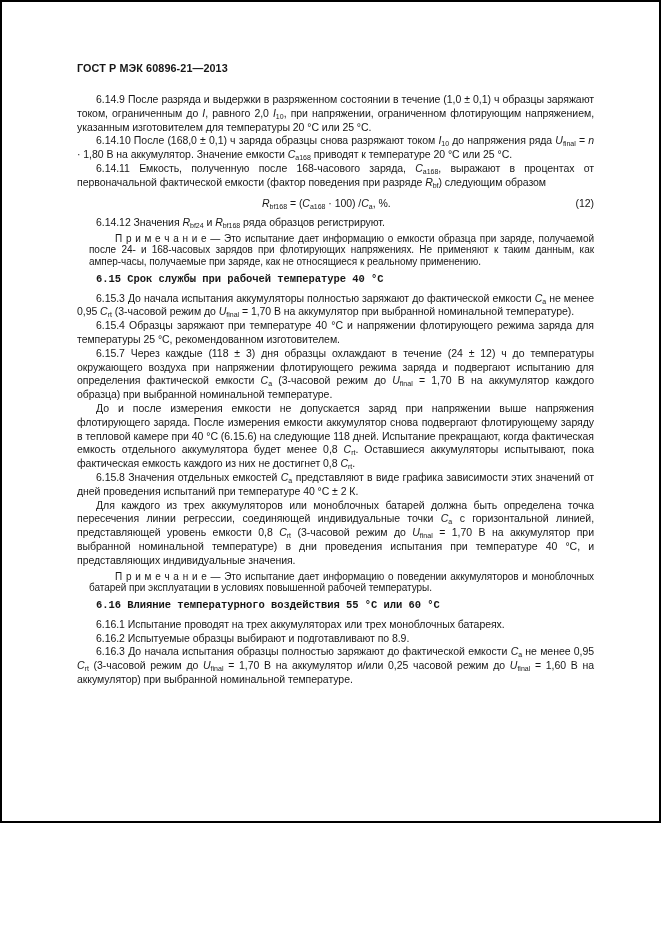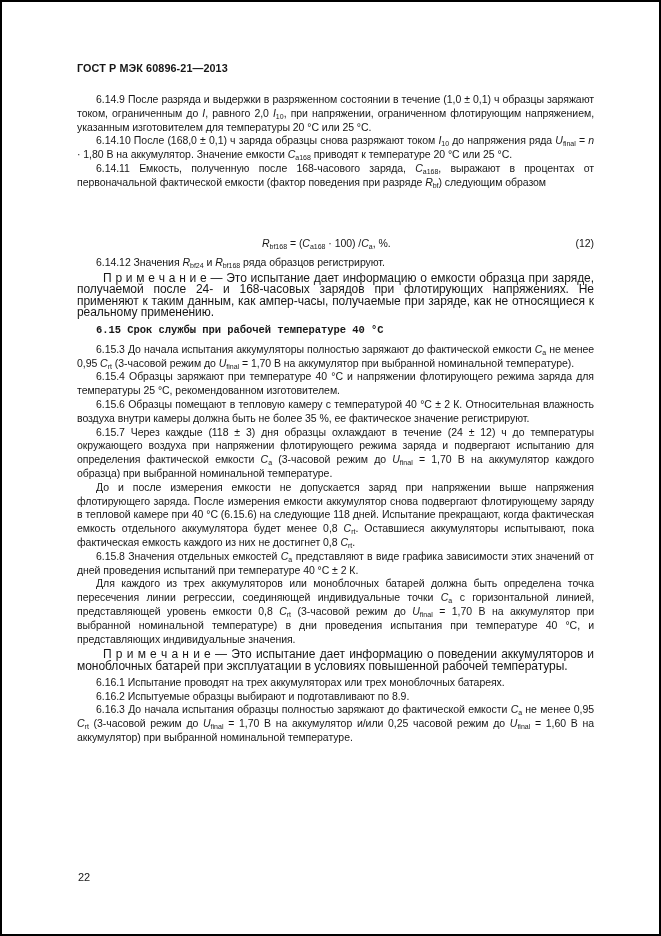--- a/index.html
+++ b/index.html
@@ -5,21 +5,21 @@
   * { box-sizing: border-box; }
   html, body { margin: 0; padding: 0; }
   body {
     width: 661px; height: 936px;
     background: #ffffff;
     font-family: "Liberation Sans", sans-serif;
     color: #161616;
   }
   .page {
     position: relative;
-    width: 661px; height: 936px;
+    width: 661px; height: 823px;
     background: #ffffff;
     border: 2px solid #000000;
     overflow: hidden;
   }
   .doc-header {
     position: absolute;
     left: 75px; top: 60px;
     font-size: 10.8px;
     font-weight: 700;
     letter-spacing: 0.1px;
@@ -34,33 +34,33 @@
     letter-spacing: -0.05px;
     text-align: justify;
   }
   .doc-body p { margin: 0; text-indent: 19px; }
   .doc-body p.h {
     font-weight: 700;
     margin: 6px 0 5px 0;
     font-family: Liberation Mono, monospace;
   }
   .doc-body p.note {
-    font-size: 12px;
+    font-size: 10px;
     line-height: 11.2px;
-    margin: 3px 0 4px 0;
+    margin: 3px 0 4px 12px;
     text-indent: 26px;
   }
   .doc-body p.formula {
     display: flex;
     align-items: baseline;
     margin: 7px 0 6px 0;
     text-indent: 0;
   }
   .f-body { flex: 1; text-align: center; }
-  .f-num { text-align: right; margin-top: 40px; }
+  .f-num { text-align: right; }
   sub { font-size: 7px; line-height: 0; vertical-align: -2px; letter-spacing: 0; }
   .it { font-style: italic; }
   .page-footer {
     position: absolute;
     left: 76px; top: 869px;
     font-size: 11px;
   }
 </style>
 </head>
 <body>
@@ -74,25 +74,25 @@
       <p class="p">6.14.11 Емкость, полученную после 168-часового заряда, <span class="it">C</span><sub>a168</sub>, выражают в процентах от первоначальной фактической емкости (фактор поведения при разряде <span class="it">R</span><sub>bf</sub>) следующим образом</p>
       <p class="formula">
         <span class="f-body"><span class="it">R</span><sub>bf168</sub> = (<span class="it">C</span><sub>a168</sub> · 100) /<span class="it">C</span><sub>a</sub>, %.</span>
         <span class="f-num">(12)</span>
       </p>
       <p class="p">6.14.12 Значения <span class="it">R</span><sub>bf24</sub> и <span class="it">R</span><sub>bf168</sub> ряда образцов регистрируют.</p>
       <p class="note">П р и м е ч а н и е — Это испытание дает информацию о емкости образца при заряде, получаемой после 24- и 168-часовых зарядов при флотирующих напряжениях. Не применяют к таким данным, как ампер-часы, получаемые при заряде, как не относящиеся к реальному применению.</p>
       <p class="h">6.15 Срок службы при рабочей температуре 40 °С</p>
       <p class="p">6.15.3 До начала испытания аккумуляторы полностью заряжают до фактической емкости <span class="it">C</span><sub>a</sub> не менее 0,95 <span class="it">C</span><sub>rt</sub> (3-часовой режим до <span class="it">U</span><sub>final</sub> = 1,70 В на аккумулятор при выбранной номинальной температуре).</p>
       <p class="p">6.15.4 Образцы заряжают при температуре 40 °С и напряжении флотирующего режима заряда для температуры 25 °С, рекомендованном изготовителем.</p>
-      <p class="p">6.15.6 Образцы помещают в тепловую камеру с температурой 40 °С ± 2 К. Относительная влажность воздуха внутри камеры должна быть не более 35 %, ее фактическое значение регистрируют.</p>
       <p class="p">6.15.7 Через каждые (118 ± 3) дня образцы охлаждают в течение (24 ± 12) ч до температуры окружающего воздуха при напряжении флотирующего режима заряда и подвергают испытанию для определения фактической емкости <span class="it">C</span><sub>a</sub> (3-часовой режим до <span class="it">U</span><sub>final</sub> = 1,70 В на аккумулятор каждого образца) при выбранной номинальной температуре.</p>
       <p class="p">До и после измерения емкости не допускается заряд при напряжении выше напряжения флотирующего заряда. После измерения емкости аккумулятор снова подвергают флотирующему заряду в тепловой камере при 40 °С (6.15.6) на следующие 118 дней. Испытание прекращают, когда фактическая емкость отдельного аккумулятора будет менее 0,8 <span class="it">C</span><sub>rt</sub>. Оставшиеся аккумуляторы испытывают, пока фактическая емкость каждого из них не достигнет 0,8 <span class="it">C</span><sub>rt</sub>.</p>
       <p class="p">6.15.8 Значения отдельных емкостей <span class="it">C</span><sub>a</sub> представляют в виде графика зависимости этих значений от дней проведения испытаний при температуре 40 °С ± 2 К.</p>
       <p class="p">Для каждого из трех аккумуляторов или моноблочных батарей должна быть определена точка пересечения линии регрессии, соединяющей индивидуальные точки <span class="it">C</span><sub>a</sub> с горизонтальной линией, представляющей уровень емкости 0,8 <span class="it">C</span><sub>rt</sub> (3-часовой режим до <span class="it">U</span><sub>final</sub> = 1,70 В на аккумулятор при выбранной номинальной температуре) в дни проведения испытания при температуре 40 °С, и представляющих индивидуальные значения.</p>
       <p class="note">П р и м е ч а н и е — Это испытание дает информацию о поведении аккумуляторов и моноблочных батарей при эксплуатации в условиях повышенной рабочей температуры.</p>
+      <p class="h">6.16 Влияние температурного воздействия 55 °С или 60 °С</p>
       <p class="p">6.16.1 Испытание проводят на трех аккумуляторах или трех моноблочных батареях.</p>
       <p class="p">6.16.2 Испытуемые образцы выбирают и подготавливают по 8.9.</p>
       <p class="p">6.16.3 До начала испытания образцы полностью заряжают до фактической емкости <span class="it">C</span><sub>a</sub> не менее 0,95 <span class="it">C</span><sub>rt</sub> (3-часовой режим до <span class="it">U</span><sub>final</sub> = 1,70 В на аккумулятор и/или 0,25 часовой режим до <span class="it">U</span><sub>final</sub> = 1,60 В на аккумулятор) при выбранной номинальной температуре.</p>
     </div>
 
   <div class="page-footer">22</div>
 </div>
 
 </body></html>

